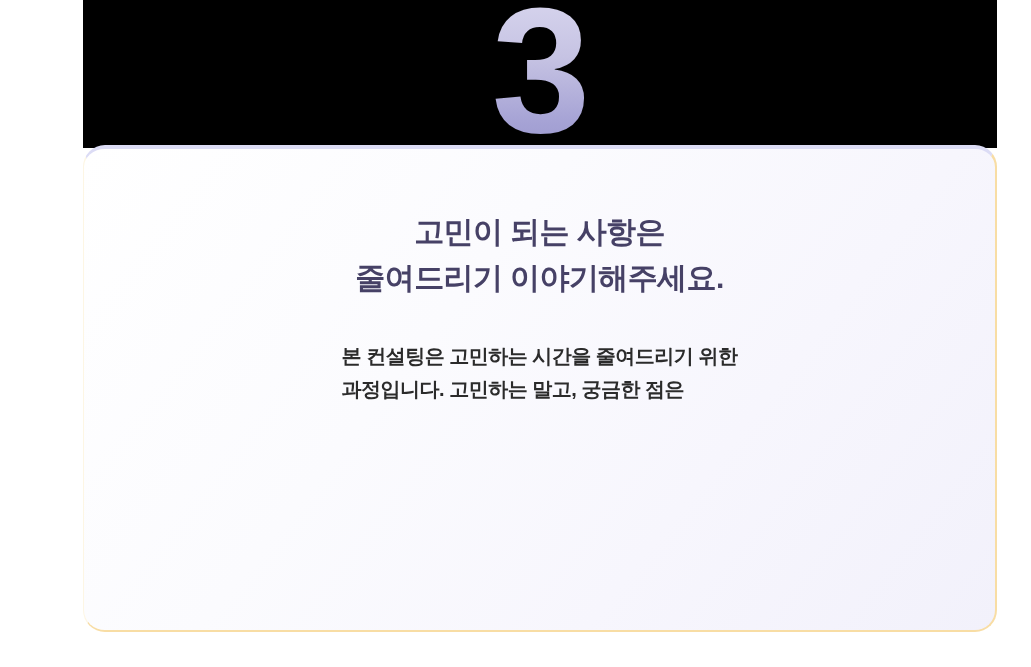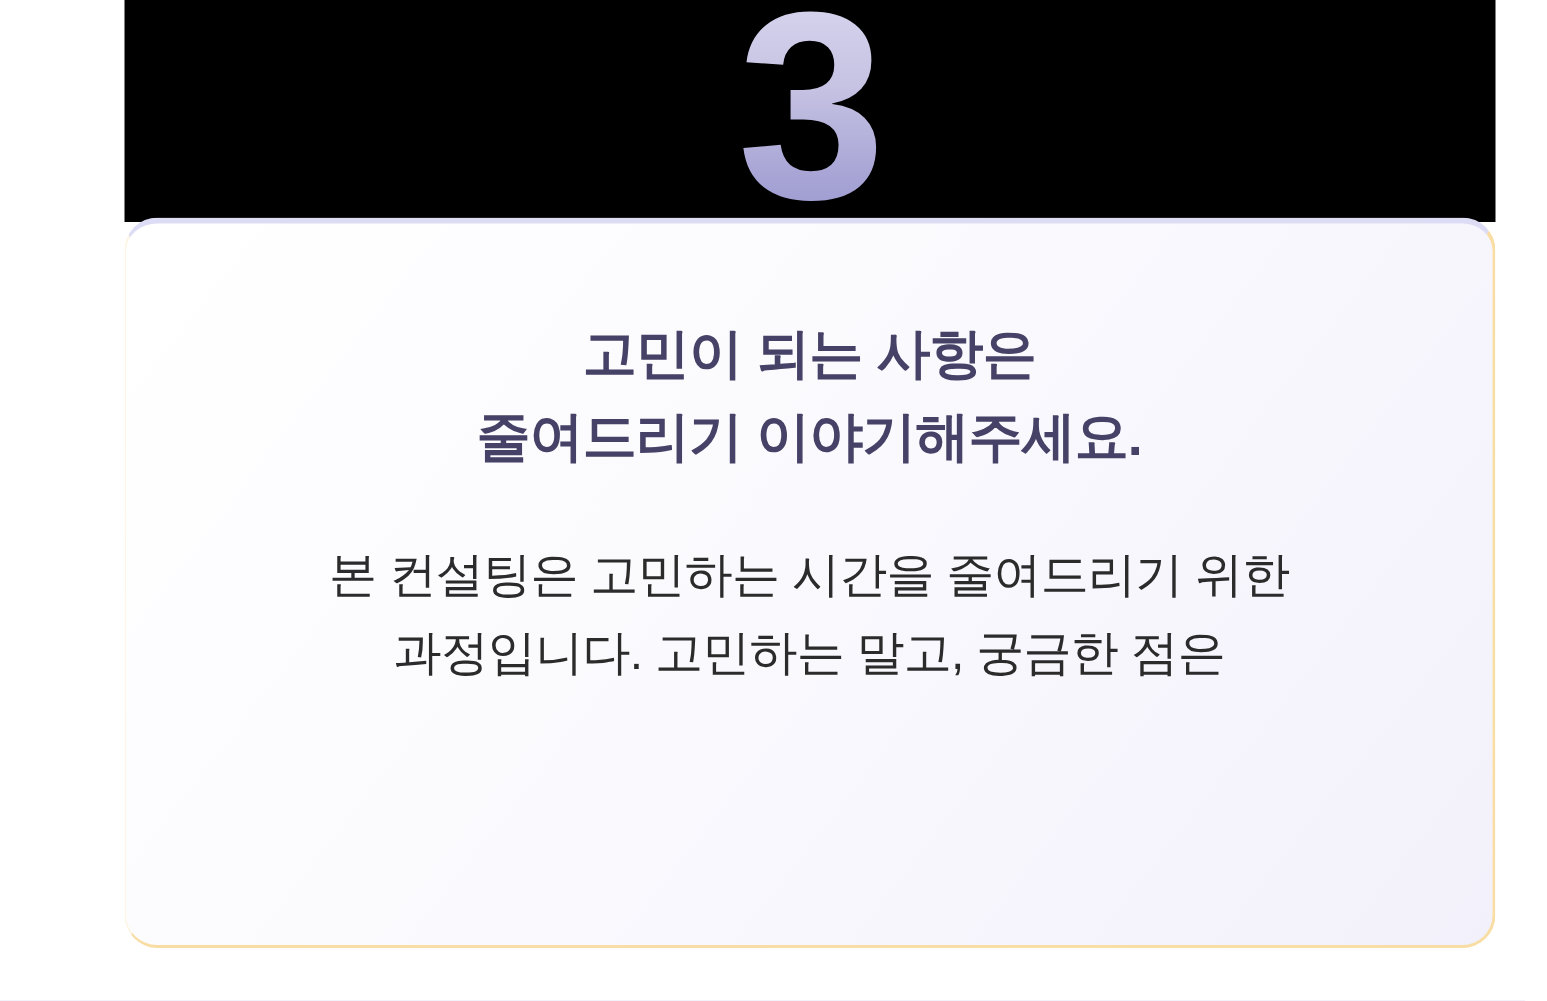--- a/index.html
+++ b/index.html
@@ -83,37 +83,36 @@
     width: 100%;
     padding-top: 60px;
     display: flex;
     flex-direction: column;
     align-items: center;
   }
 
   
   .headline {
     text-align: center;
-    font-size: 36px;
+    font-size: 30px;
     font-weight: 700;
     color: #464166;
     line-height: 1.52;
     letter-spacing: -0.6px;
     margin: 0;
     padding: 0;
   }
   .headline .hl-line {
     display: block;
   }
 
   
   .body-copy {
-    text-align: center;
-    font-size: 32px;
-    font-weight: 400;
+    font-size: 20px;
+    font-weight: 700;
     color: #2b2b2b;
     line-height: 1.62;
     letter-spacing: -0.5px;
     margin: 0;
     padding-top: 40px;
   }
   .body-copy .bc-line {
     display: block;
   }
 </style>

